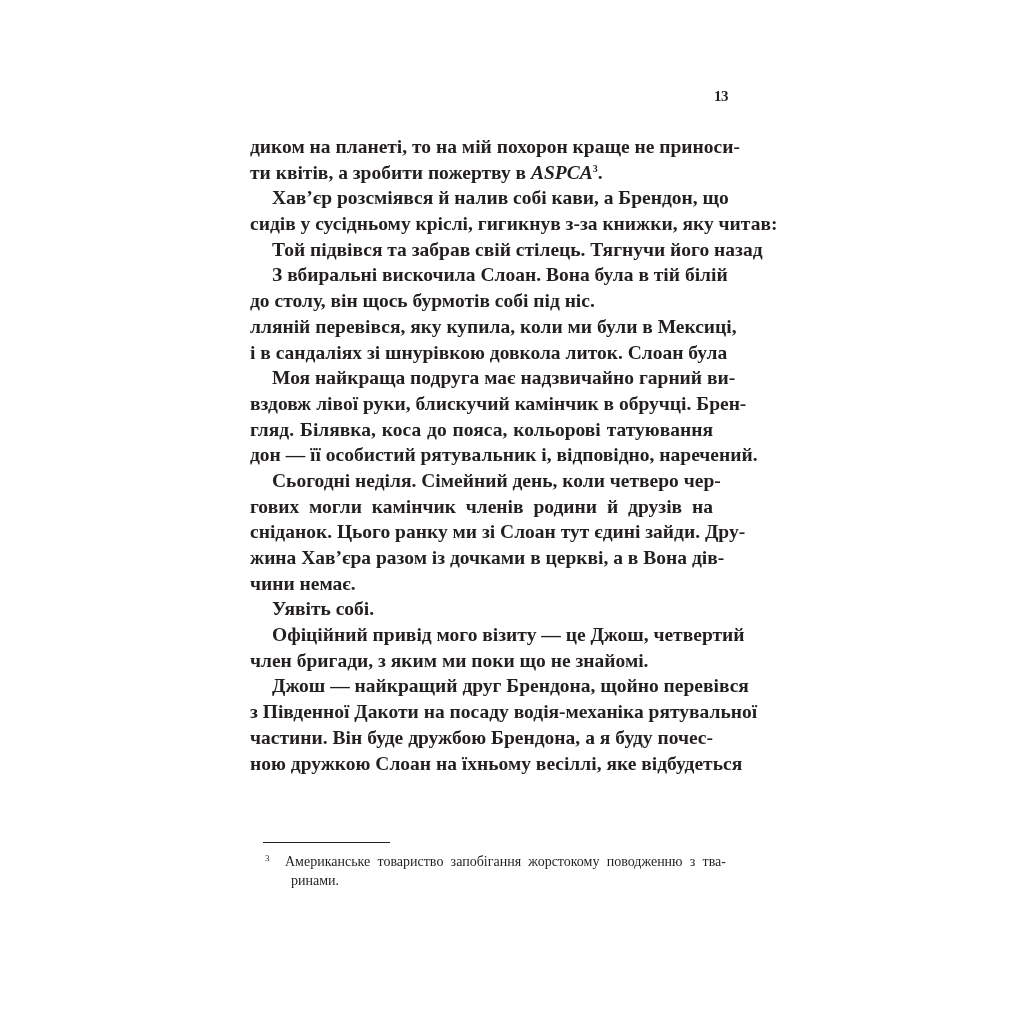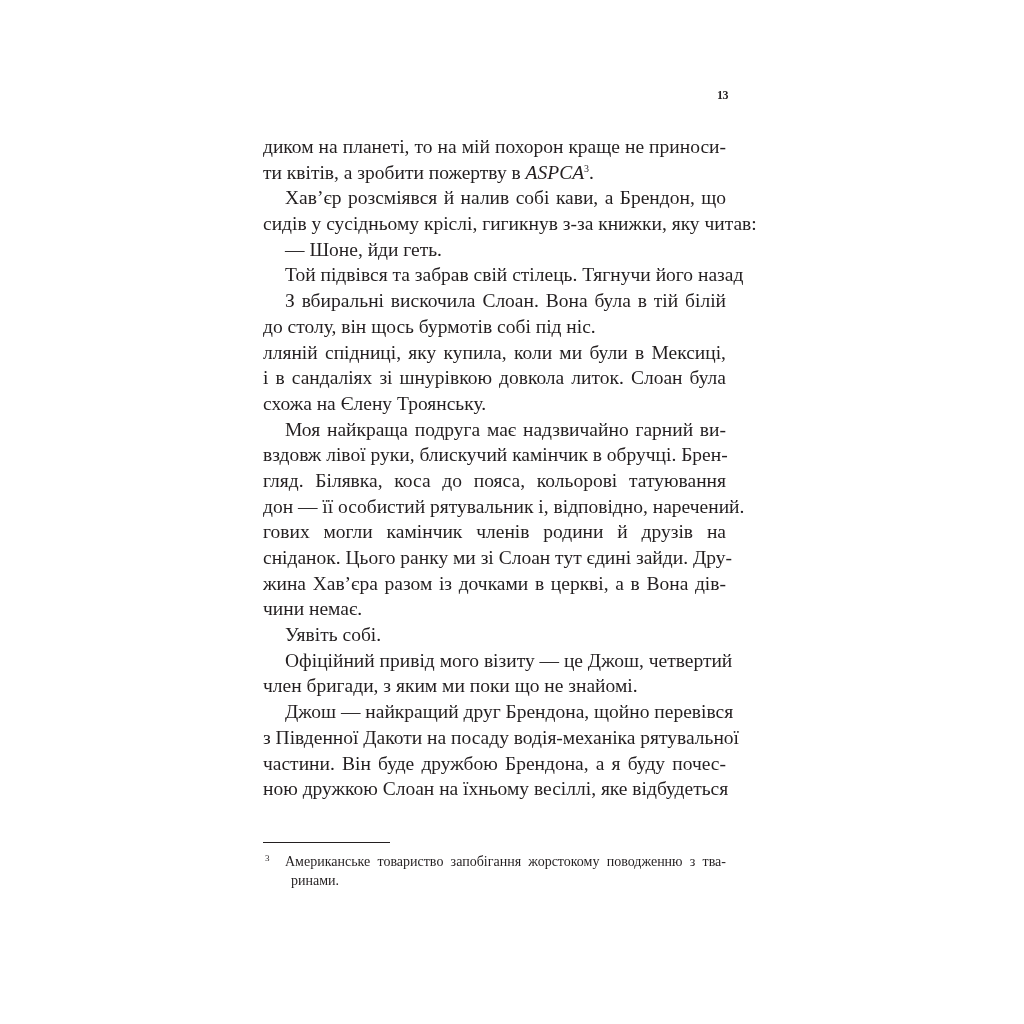--- a/index.html
+++ b/index.html
@@ -1,20 +1,20 @@
 <!DOCTYPE html>
 <html><head>
 <meta charset="utf-8">
 <style>
   html, body { margin: 0; padding: 0; background: #ffffff; }
   body { width: 1024px; height: 1024px; position: relative; overflow: hidden;
          font-family: "Liberation Serif", "DejaVu Serif", serif; color: #231f20; }
   .page-number { position: absolute; top: 88px; left: 706px; width: 22px; text-align: right;
-                 font-size: 12px; font-weight: bold; letter-spacing: -0.5px; }
-  .body-text { position: absolute; top: 134px; left: 263px; width: 463px; }
+                 font-size: 15px; font-weight: bold; letter-spacing: -0.5px; }
+  .body-text { position: absolute; top: 134px; left: 250px; width: 463px; font-weight: bold; }
   .line { display: block; height: 25.7px; line-height: 25.7px; font-size: 19.5px;
           text-align: justify; text-align-last: justify; white-space: nowrap; overflow: visible; }
   .line.last { text-align-last: left; }
   .line.indent { padding-left: 22px; }
   .sup { font-size: 10px; vertical-align: super; line-height: 0; }
   .ital { font-style: italic; margin-top: 33px; }
   .footnote-rule { position: absolute; top: 842px; left: 263px; width: 127px; height: 0;
                    border-top: 1.2px solid #231f20; }
   .footnote { position: absolute; top: 852px; left: 263px; width: 463px; font-size: 14px; line-height: 19px; }
   .footnote .marker { position: absolute; left: 2px; top: -3px; font-size: 9px; }
@@ -24,31 +24,30 @@
 </head>
 <body>
 
 <div class="page-number">13</div>
 
 <div class="body-text">
   <span class="line">диком на планеті, то на мій похорон краще не приноси-</span>
   <span class="line last"><span>ти квітів, а зробити пожертву в </span><span class="ital">ASPCA</span><span class="sup">3</span><span>.</span></span>
   <span class="line indent">Хав’єр розсміявся й налив собі кави, а Брендон, що</span>
   <span class="line">сидів у сусідньому кріслі, гигикнув з-за книжки, яку читав:</span>
-  <span class="line indent last">— Шоне, йди геть.</span>
   <span class="line indent">Той підвівся та забрав свій стілець. Тягнучи його назад</span>
   <span class="line indent">З вбиральні вискочила Слоан. Вона була в тій білій</span>
   <span class="line last">до столу, він щось бурмотів собі під ніс.</span>
-  <span class="line">лляній спідниці, яку купила, коли ми були в Мексиці,</span>
+  <span class="line">лляній перевівся, яку купила, коли ми були в Мексиці,</span>
   <span class="line">і в сандаліях зі шнурівкою довкола литок. Слоан була</span>
-  <span class="line last">схожа на Єлену Троянську.</span>
   <span class="line indent">Моя найкраща подруга має надзвичайно гарний ви-</span>
   <span class="line">вздовж лівої руки, блискучий камінчик в обручці. Брен-</span>
   <span class="line">гляд. Білявка, коса до пояса, кольорові татуювання</span>
   <span class="line last">дон — її особистий рятувальник і, відповідно, наречений.</span>
+  <span class="line indent">Сьогодні неділя. Сімейний день, коли четверо чер-</span>
   <span class="line">гових могли камінчик членів родини й друзів на</span>
   <span class="line">сніданок. Цього ранку ми зі Слоан тут єдині зайди. Дру-</span>
   <span class="line">жина Хав’єра разом із дочками в церкві, а в Вона дів-</span>
   <span class="line last">чини немає.</span>
   <span class="line indent last">Уявіть собі.</span>
   <span class="line indent">Офіційний привід мого візиту — це Джош, четвертий</span>
   <span class="line last">член бригади, з яким ми поки що не знайомі.</span>
   <span class="line indent">Джош — найкращий друг Брендона, щойно перевівся</span>
   <span class="line">з Південної Дакоти на посаду водія-механіка рятувальної</span>
   <span class="line">частини. Він буде дружбою Брендона, а я буду почес-</span>

